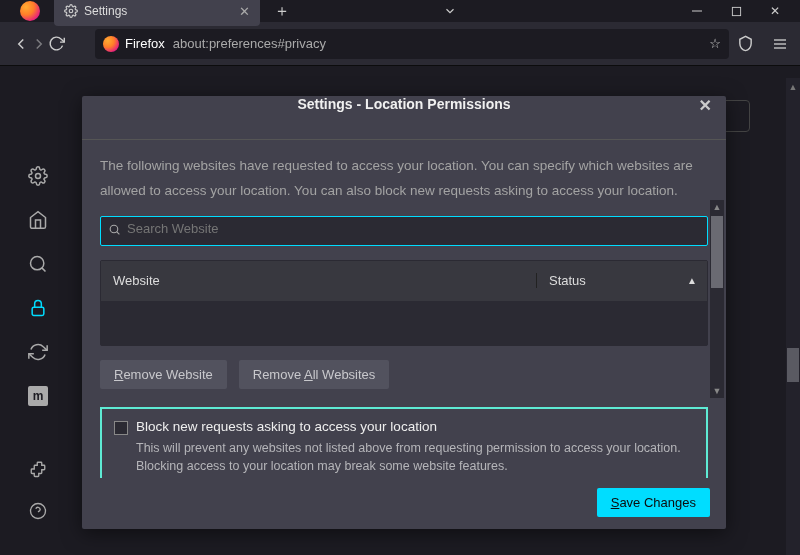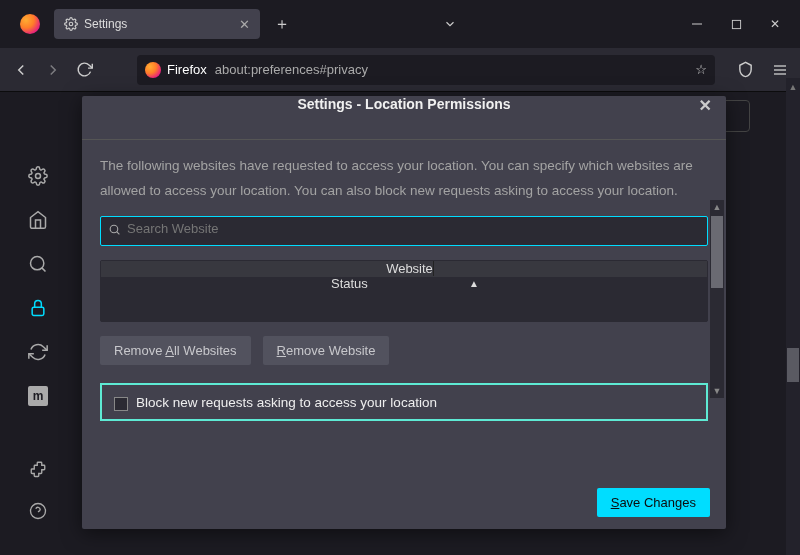--- a/index.html
+++ b/index.html
@@ -1,29 +1,29 @@
 <!DOCTYPE html>
 <html><head>
 <meta charset="utf-8">
 <style>
 * { margin: 0; padding: 0; box-sizing: border-box; font-family: -apple-system, "Segoe UI", sans-serif; }
 body { background: #1c1b22; color: #fbfbfe; width: 800px; height: 555px; overflow: hidden; position: relative; }
 
 
-.titlebar { background: #1c1b22; height: 48px; display: flex; align-items: center; }
+.titlebar { background: #1c1b22; height: 22px; display: flex; align-items: center; }
 .ff-logo { width: 20px; height: 20px; margin-left: 20px; background: radial-gradient(circle at 30% 30%, #ffac33, #ff7e29 40%, #e31587 80%); border-radius: 50%; position: relative; }
 .tab { margin-left: 14px; background: #42414d; border-radius: 4px; height: 30px; width: 206px; display: flex; align-items: center; padding: 0 10px; font-size: 12px; color: #ddd; }
 .tab .gear { margin-right: 6px; color: #ccc; }
 .tab .x { margin-left: auto; color: #aaa; font-size: 13px; }
 .newtab { color: #ccc; margin-left: 14px; font-size: 16px; }
 .win-ctrls { margin-left: auto; display: flex; gap: 28px; padding-right: 20px; color: #ccc; font-size: 12px; align-items: center; }
 .chev { margin-right: 80px; color: #ccc; }
 
 
-.toolbar { background: #2b2a33; height: 44px; display: flex; align-items: center; padding: 0 12px; gap: 14px; border-bottom: 1px solid #0c0c0d; }
+.toolbar { background: #2b2a33; height: 44px; display: flex; align-items: center; padding: 0 12px; border-bottom: 1px solid #0c0c0d; }
 .nav-btn { color: #ccc; font-size: 16px; }
 .urlbar { flex: 1; background: #1c1b22; border-radius: 4px; height: 30px; display: flex; align-items: center; padding: 0 8px; margin: 0 8px 0 30px; font-size: 13px; }
 .urlbar .ff-logo2 { width: 16px; height: 16px; background: radial-gradient(circle at 30% 30%, #ffac33, #ff7e29 40%, #e31587 80%); border-radius: 50%; margin-right: 6px; }
 .urlbar .prefix { color: #fff; margin-right: 8px; }
 .urlbar .addr { color: #aaa; }
 .urlbar .star { margin-left: auto; color: #ccc; }
 .tb-right { display: flex; gap: 18px; color: #ccc; align-items: center; }
 
 
 .sidebar { position: absolute; left: 0; top: 78px; width: 76px; display: flex; flex-direction: column; align-items: center; gap: 24px; padding-top: 88px; color: #aaa; }
@@ -34,21 +34,21 @@
 .dlg-head { height: 44px; border-bottom: 1px solid #555; display: flex; justify-content: center; position: relative; font-size: 14px; font-weight: 600; color: #f0f0f0; }
 .dlg-close { position: absolute; right: 14px; color: #ccc; font-size: 16px; }
 .dlg-body { padding: 14px 18px 0 18px; flex: 1; overflow: hidden; position: relative; }
 .dlg-desc { font-size: 13.5px; line-height: 1.85; color: #a3a3a3; }
 .search-row { margin-top: 12px; }
 .search { width: 100%; background: #2b2a33; border: 1px solid #00ddff; border-radius: 2px; height: 30px; color: #ddd; font-size: 13px; padding: 0 8px 4px 26px; outline: none; }
 .search-wrap { position: relative; }
 .search-wrap .sico { position: absolute; left: 8px; top: 7px; color: #aaa; font-size: 12px; }
 
 .table { margin-top: 14px; border: 1px solid #2b2a33; background: #2b2a33; border-radius: 2px; }
-.thead { display: flex; height: 16px; align-items: center; font-size: 13px; color: #ddd; background: #38383f; flex-direction: column; }
+.thead { display: flex; height: 40px; align-items: center; font-size: 13px; color: #ddd; background: #38383f; }
 .th-web { flex: 1; padding-left: 12px; border-right: 1px solid #222; }
 .th-stat { width: 170px; padding-left: 12px; display: flex; align-items: center; }
 .th-stat .caret { margin-left: auto; margin-right: 10px; font-size: 10px; }
 .tbody { height: 44px; }
 
 .btn-row { display: flex; gap: 12px; margin-top: 14px; }
 .btn-gray { background: #52525e; color: #c8c8cc; border: none; padding: 7px 14px; font-size: 13px; border-radius: 2px; }
 .btn-gray .ul { text-decoration: underline; }
 
 .red-box { margin-top: 18px; border: 2px solid #5eead4; padding: 10px 12px 8px 12px; }
@@ -224,29 +224,30 @@
         <div class="th-web">Website</div>
         <div class="th-stat">
           <span>Status</span>
           <span class="caret">▲</span>
         </div>
       </div>
       <div class="tbody"></div>
     </div>
 
     <div class="btn-row">
+      <button class="btn-gray"><span class="ul">R</span><span>emove Website</span></button>
       <button class="btn-gray"><span>Remove </span><span class="ul">A</span><span>ll Websites</span></button>
-      <button class="btn-gray"><span class="ul">R</span><span>emove Website</span></button>
     </div>
 
     <div class="red-box">
       <div class="chk-row">
         <div class="chk"></div>
         <span>Block new requests asking to access your location</span>
       </div>
+      <div class="chk-sub">This will prevent any websites not listed above from requesting permission to access your location. Blocking access to your location may break some website features.</div>
     </div>
 
     <div class="scrollbar-v">
       <div class="arr up">▲</div>
       <div class="thumb"></div>
       <div class="arr dn">▼</div>
     </div>
   </div>
   <div class="dlg-foot">
     <button class="btn-primary"><span class="ul">S</span><span>ave Changes</span></button>

